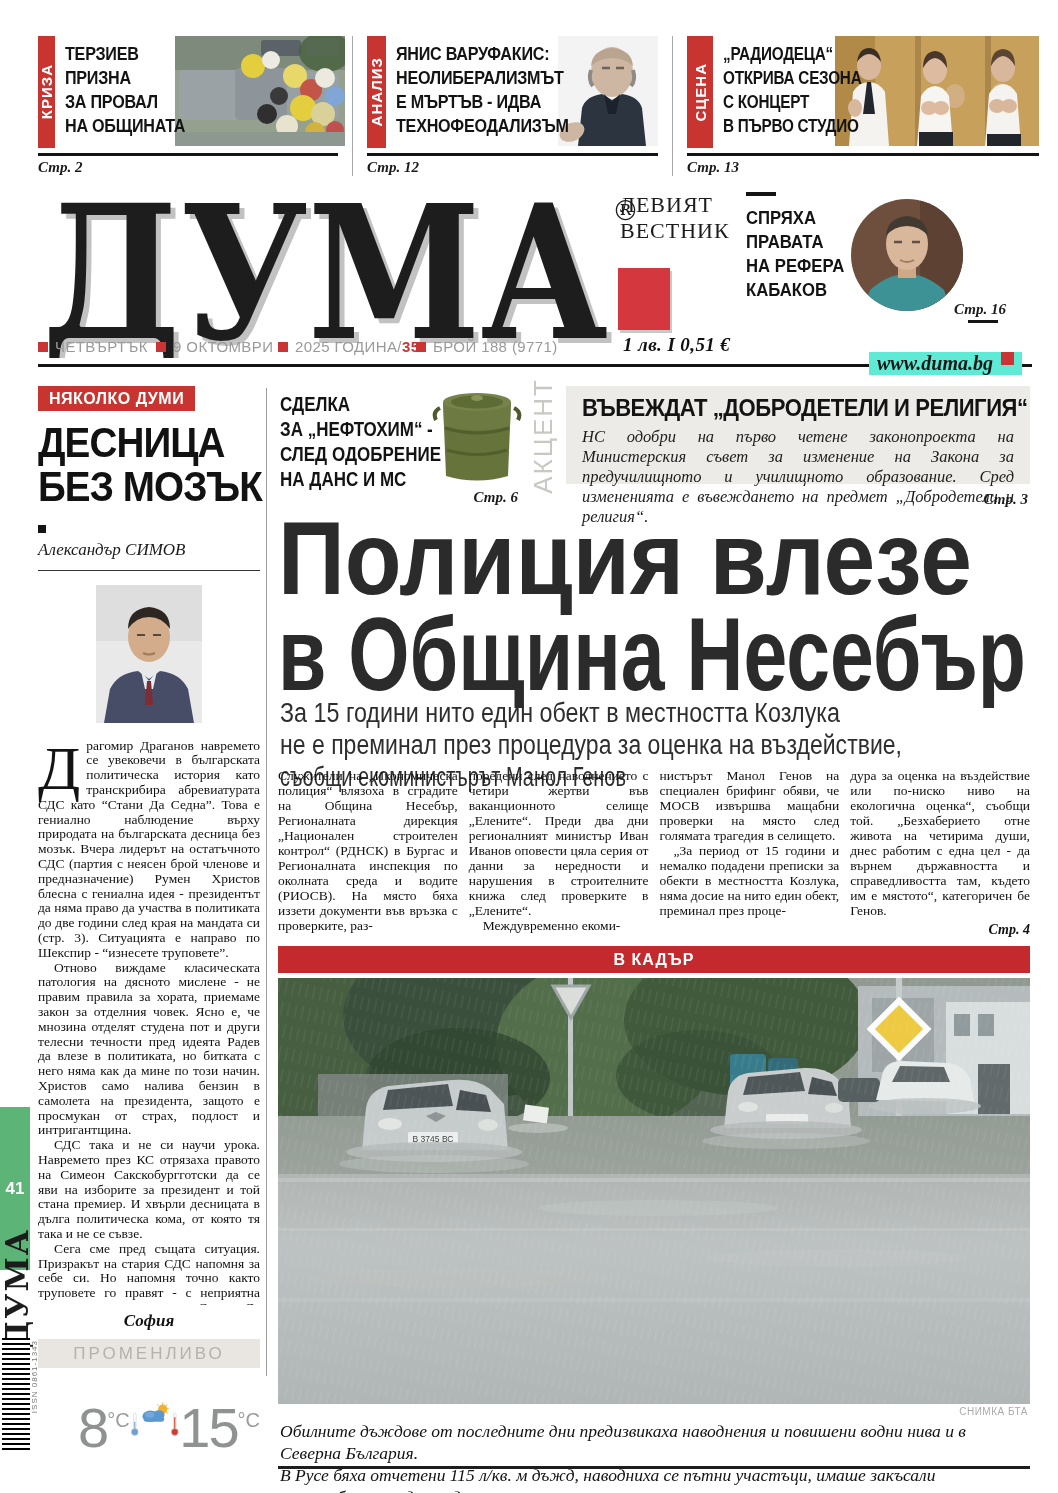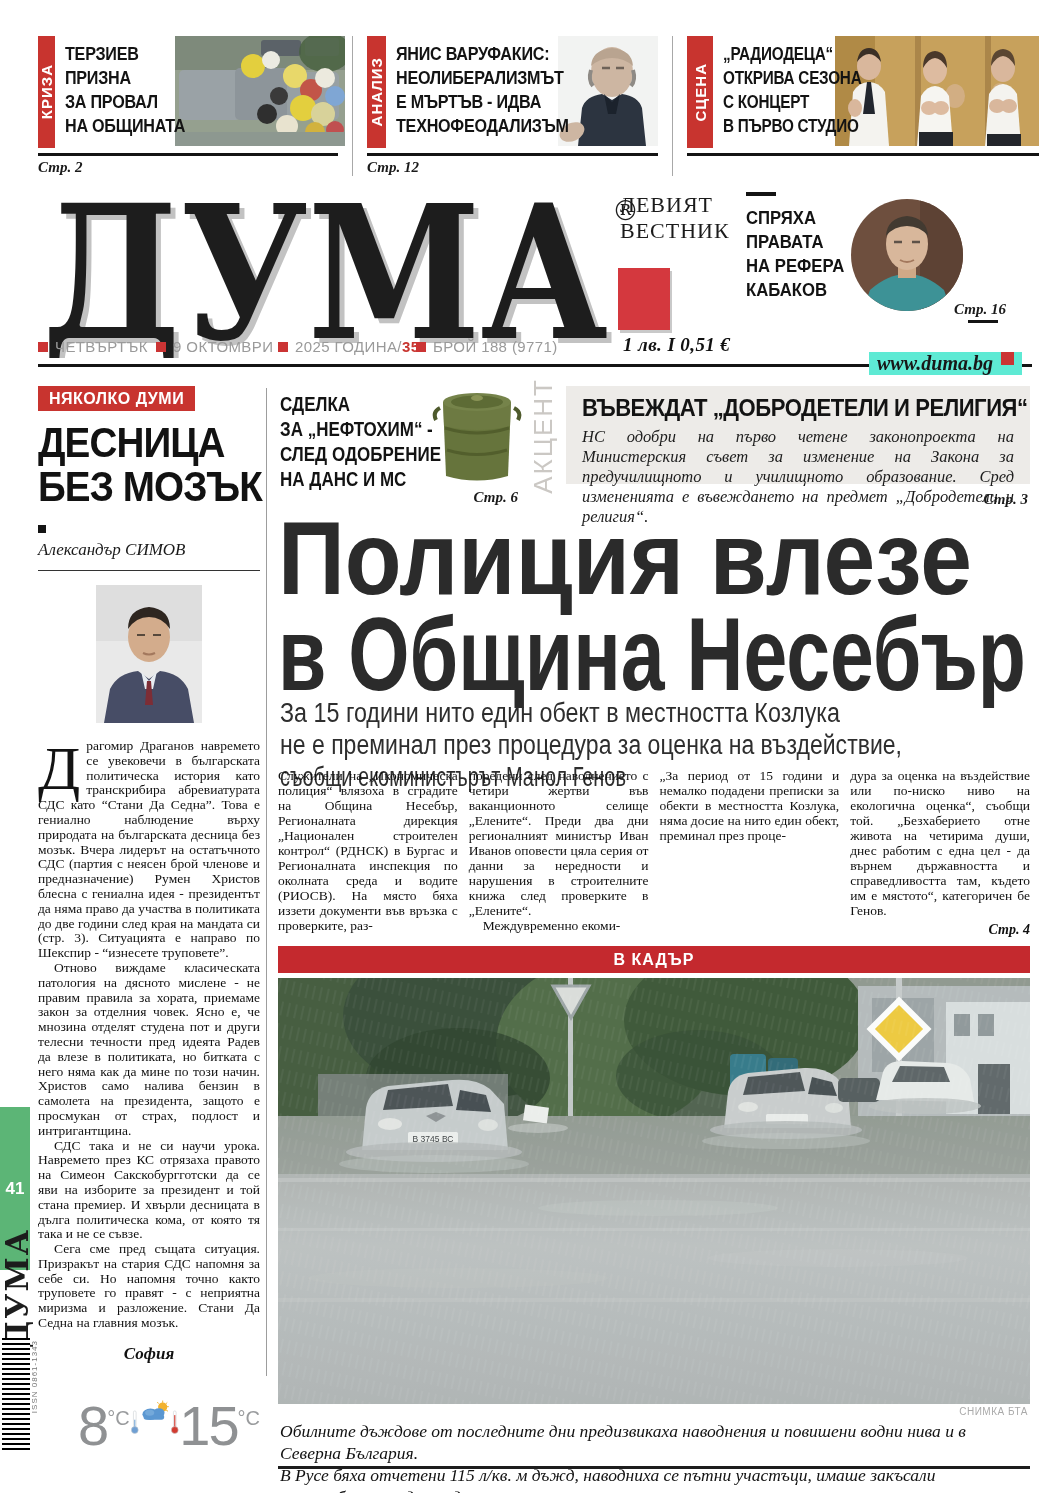--- a/index.html
+++ b/index.html
@@ -214,20 +214,21 @@
               <path d="M156 30 Q156 14 168 13 Q180 14 180 30 Q174 20 168 20 Q162 20 156 30Z" fill="#5a4632"></path>
               <path d="M150 110 L154 58 Q160 48 168 48 Q176 48 182 58 L186 110 Z" fill="#f4f3ef"></path>
               <ellipse cx="162" cy="70" rx="8" ry="7" fill="#d9b79c"></ellipse>
               <ellipse cx="174" cy="70" rx="8" ry="7" fill="#d9b79c"></ellipse>
               <rect x="152" y="98" width="34" height="12" fill="#23262b"></rect>
             </g>
           </svg>
         </div>
       </div>
       <div class="thickline"></div>
+      <div class="pageref">Стр. 13</div>
     </div>
   </div>
 
   <div class="abs" style="left:38px;top:186px;">
     <svg width="600" height="172" viewBox="0 0 600 172">
       <text x="9" y="157" font-family="DejaVu Serif,serif" font-weight="bold" font-size="186" textLength="566" lengthAdjust="spacingAndGlyphs" fill="#c2c2c2">ДУМА</text>
       <text x="4" y="152" font-family="DejaVu Serif,serif" font-weight="bold" font-size="186" textLength="566" lengthAdjust="spacingAndGlyphs" fill="#1d1d1d">ДУМА</text>
       <text x="574" y="34" font-family="DejaVu Serif,serif" font-size="27" fill="#1d1d1d">®</text>
     </svg>
   </div>
@@ -323,20 +324,21 @@
         <path d="M51 96 L55 96 L57 120 L49 120 Z" fill="#7d2d35"></path>
       </svg>
     </div>
     <div class="colbody">
       <p><span class="dropcap">Д</span><span>рагомир Драганов навремето се увековечи в българската политическа история като транскрибира абревиатурата СДС като “Стани Да Седна”. Това е гениално наблюдение върху природата на българската десница без мозък. Вчера лидерът на остатъчното СДС (партия с неясен брой членове и предназначение) Румен Христов блесна с гениална идея - президентът да няма право да участва в политиката до две години след края на мандата си (стр. 3). Ситуацията е направо по Шекспир - “изнесете труповете”.</span></p>
       <p>Отново виждаме класическата патология на дясното мислене - не правим правила за хората, приемаме закон за отделния човек. Ясно е, че мнозина отделят студена пот и други телесни течности пред идеята Радев да влезе в политиката, но битката с него няма как да мине по този начин. Христов само налива бензин в самолета на президента, защото е просмукан от страх, подлост и интригантщина.</p>
       <p>СДС така и не си научи урока. Навремето през КС отрязаха правото на Симеон Сакскобургготски да се яви на изборите за президент и той стана премиер. И хвърли десницата в дълга политическа кома, от която тя така и не се съвзе.</p>
       <p>Сега сме пред същата ситуация. Призракът на стария СДС напомня за себе си. Но напомня точно както труповете го правят - с неприятна миризма и разложение. Стани Да Седна на главния мозък.</p>
     </div>
     <div class="sofia">София</div>
+    <div class="promenlivo">ПРОМЕНЛИВО</div>
     <div class="wx-row">
       <div class="wx-temp"><span>8</span><sup>°C</sup></div>
       <svg width="24" height="64" viewBox="0 0 24 64">
         <rect x="9" y="3" width="7" height="42" rx="3.5" fill="#fff" stroke="#c9ced2" stroke-width="1.5"></rect>
         <rect x="11" y="26" width="3" height="22" fill="#7aa9d8"></rect>
         <circle cx="12.5" cy="53" r="9" fill="#6f9fd3" stroke="#c9ced2" stroke-width="1.5"></circle>
       </svg>
       <svg width="82" height="60" viewBox="0 0 82 60" style="margin-top:-20px;">
         <g stroke="#f2b22e" stroke-width="2.5">
           <line x1="62" y1="0" x2="62" y2="6"></line>
@@ -411,20 +413,21 @@
 
     <div class="cols">
       <div class="col">
         <p>Служители на „Икономическа полиция“ влязоха в сградите на Община Несебър, Регионалната дирекция „Национален строителен контрол“ (РДНСК) в Бургас и Регионалната инспекция по околната среда и водите (РИОСВ). На място бяха иззети документи във връзка с проверките, раз-</p>
       </div>
       <div class="col">
         <p>поредени след наводнението с четири жертви във ваканционното селище „Елените“. Преди два дни регионалният министър Иван Иванов оповести цяла серия от данни за нередности и нарушения в строителните книжа след проверките в „Елените“.</p>
         <p>Междувременно екоми-</p>
       </div>
       <div class="col">
+        <p>нистърът Манол Генов на специален брифинг обяви, че МОСВ извършва мащабни проверки на място след голямата трагедия в селището.</p>
         <p>„За период от 15 години и немалко подадени преписки за обекти в местността Козлука, няма досие на нито един обект, преминал през проце-</p>
       </div>
       <div class="col">
         <p>дура за оценка на въздействие или по-ниско ниво на екологична оценка“, съобщи той. „Безхаберието отне живота на четирима души, днес работим с една цел - да върнем държавността и справедливостта там, където им е мястото“, категоричен бе Генов.</p>
         <p class="pref">Стр. 4</p>
       </div>
     </div>
 
     <div class="vkadar">В КАДЪР</div>
 

